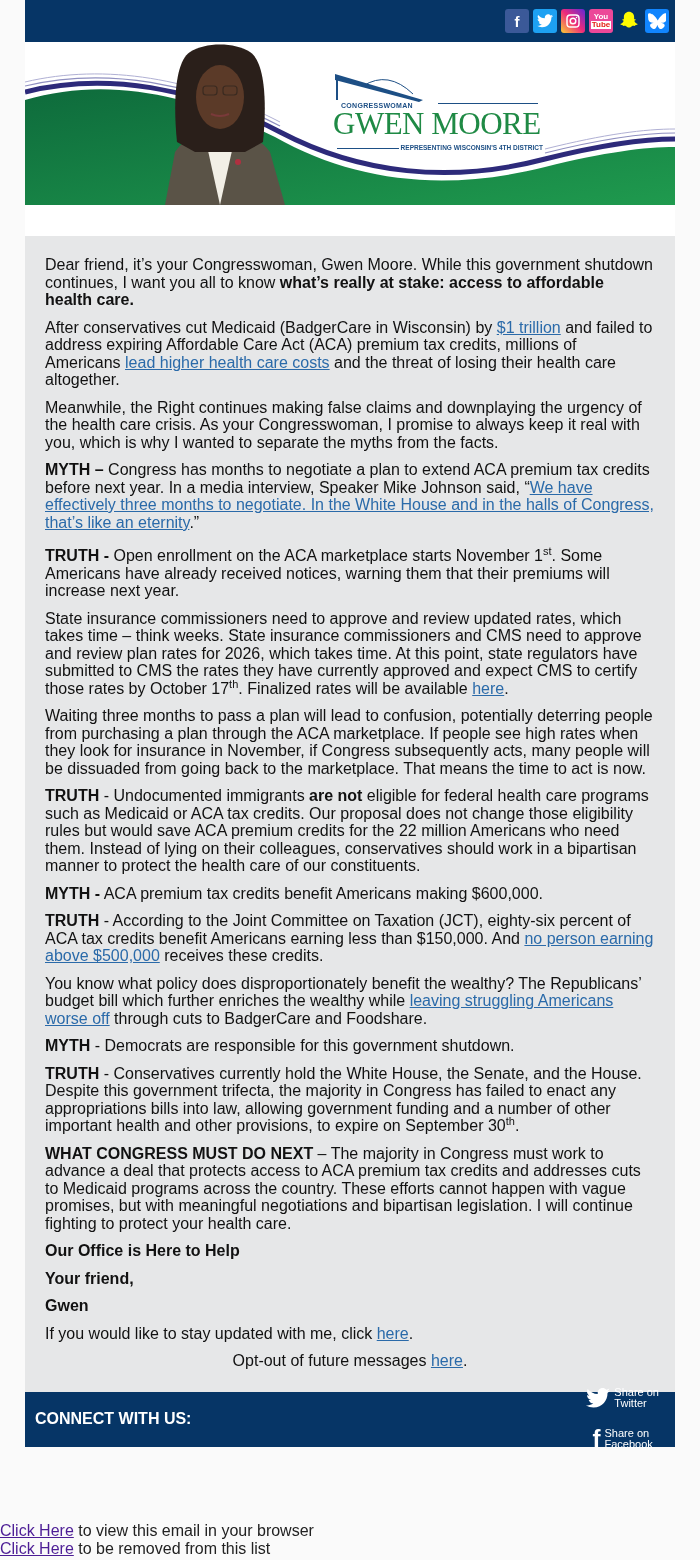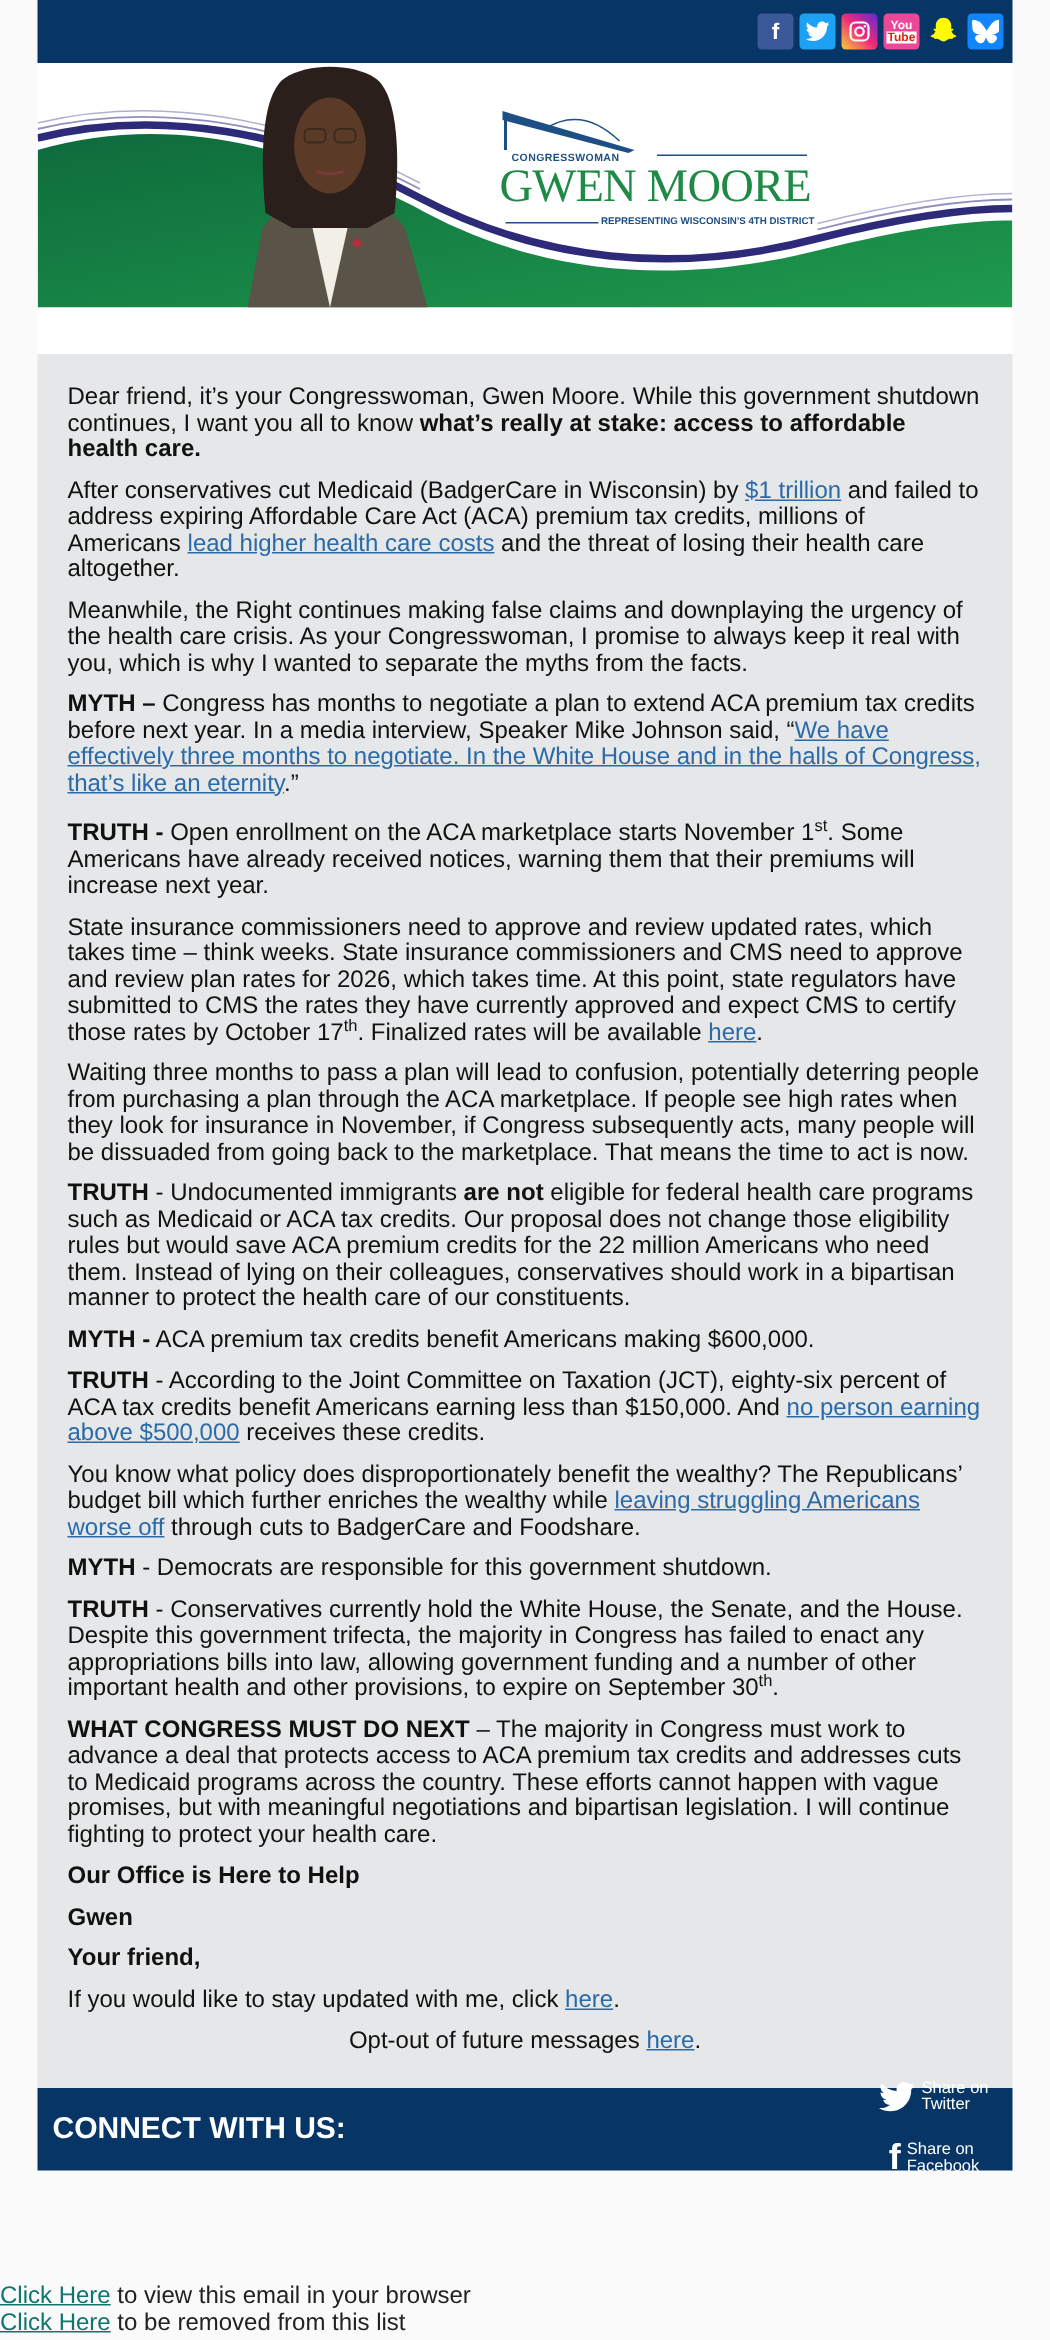--- a/index.html
+++ b/index.html
@@ -91,33 +91,33 @@
 
     .footer {
       height: 55px;
       background: #063566;
       display: flex;
       align-items: center;
       padding: 0 10px;
       color: #fff;
       justify-content: space-between;
     }
-    .footer .connect { font-weight: bold; font-size: 20px; }
+    .footer .connect { font-weight: bold; font-size: 16px; }
     .footer .shares { display: flex; gap: 18px; align-items: center; padding-right: 6px; flex-direction: column; }
     .share { display: flex; align-items: center; gap: 4px; font-size: 11px; line-height: 11px; color: #fff; }
     .share .icon { font-size: 24px; font-weight: bold; line-height: 24px; }
 
     .bottom-links {
       position: absolute;
       left: 0; top: 1522px;
       font-size: 16px;
       line-height: 18px;
       color: #222;
     }
-    .bottom-links a { color: #0f766e; text-decoration: underline; }
+    .bottom-links a { color: #4c1d95; text-decoration: underline; }
   </style>
 </head>
 <body>
 
 <div class="container">
 
   <div class="topbar">
     <span class="social fb">f</span>
     <span class="social tw">
       <svg width="16" height="14" viewBox="0 0 24 20">
@@ -212,23 +212,23 @@
 
     <p><b>MYTH</b><span> - Democrats are responsible for this government shutdown.</span></p>
 
     <p><b>TRUTH</b><span> - Conservatives currently hold the White House, the Senate, and the House. Despite this government trifecta, the majority in Congress has failed to enact any appropriations bills into law, allowing government funding and a number of other important health and other provisions, to expire on September 30</span><sup>th</sup><span>.</span></p>
 
     <p><b>WHAT CONGRESS MUST DO NEXT</b><span> – The majority in Congress must work to advance a deal that protects access to ACA premium tax credits and addresses cuts to Medicaid programs across the country. These efforts cannot happen with vague promises, but with meaningful negotiations and bipartisan legislation. I will continue fighting to protect your health care.</span></p>
 
     <p class="sign">Our Office is Here to Help</p>
 
 
+    <p class="sign">Your friend,</p>
+
     <p class="sign">Gwen</p>
-
-    <p class="sign">Your friend,</p>
 
     <p><span>If you would like to stay updated with me, click </span><a href="#">here</a><span>.</span></p>
 
     <p style="margin-bottom:0;text-align:center;"><span>Opt-out of future messages </span><a href="#">here</a><span>.</span></p>
   </div>
 
   <div class="footer">
     <span class="connect">CONNECT WITH US:</span>
     <div class="shares">
       <a class="share" href="#" style="text-decoration:none;">

